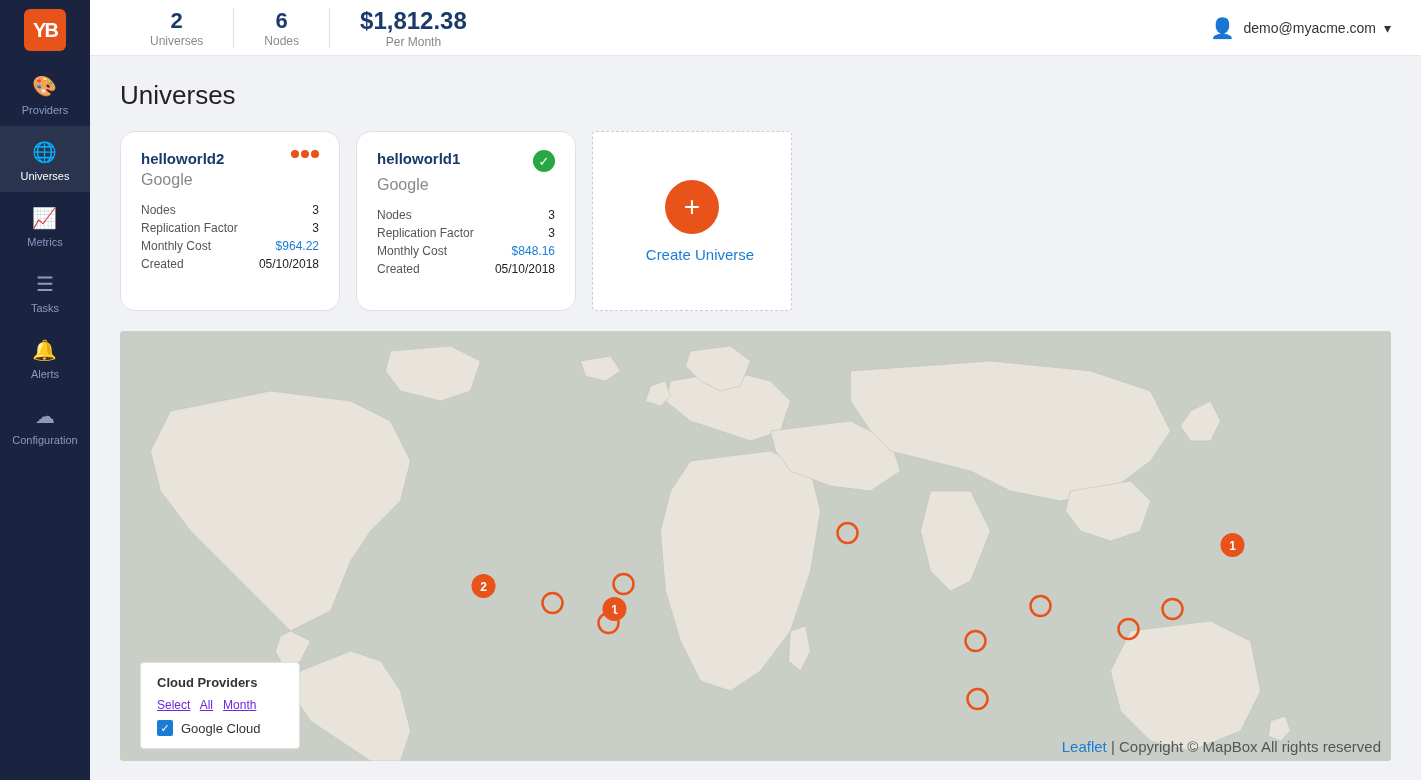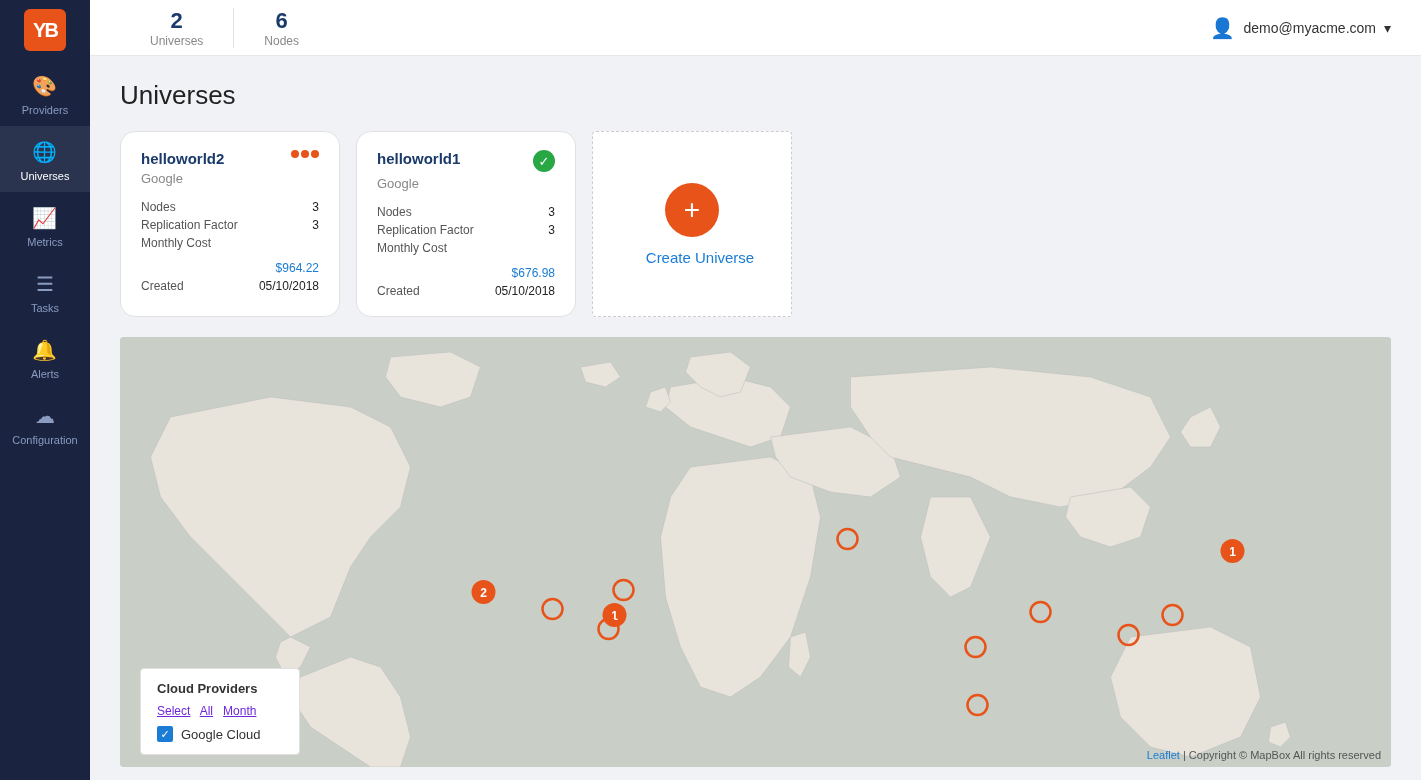--- a/index.html
+++ b/index.html
@@ -137,34 +137,34 @@
       justify-content: space-between;
       align-items: flex-start;
       margin-bottom: 4px;
     }
     .card-title {
       font-size: 15px;
       font-weight: 600;
       color: #1a3a6b;
     }
     .card-provider {
-      font-size: 13px;
+      font-size: 16px;
       color: #888;
       margin-bottom: 14px;
     }
     .card-stats { display: flex; flex-direction: column; gap: 4px; }
     .card-stat-row {
       display: flex;
       justify-content: space-between;
       font-size: 12px;
       color: #555;
     }
     .card-stat-row .label { color: #555; }
     .card-stat-row .value { color: #222; font-weight: 500; }
-    .card-stat-row .value.link { color: #1a7cd4; margin-top: 25px; }
+    .card-stat-row .value.link { color: #1a7cd4; }
 
     
     .status-dots {
       display: flex;
       gap: 2px;
       align-items: center;
     }
     .dot {
       width: 8px;
       height: 8px;
@@ -252,21 +252,21 @@
       border-radius: 2px;
       display: flex; align-items: center; justify-content: center;
       color: white; font-size: 11px;
     }
 
     
     .map-attribution {
       position: absolute;
       bottom: 6px;
       right: 10px;
-      font-size: 11px;
+      font-size: 15px;
       color: #555;
     }
   </style>
 </head>
 <body>
 
 <div class="sidebar">
   <div class="sidebar-logo">
     <div class="logo-box">YB</div>
   </div>
@@ -300,20 +300,24 @@
 
   <div class="topbar">
     <div class="topbar-stats">
       <div class="stat-item">
         <div class="stat-number">2</div>
         <div class="stat-label">Universes</div>
       </div>
       <div class="stat-item">
         <div class="stat-number">6</div>
         <div class="stat-label">Nodes</div>
+      </div>
+      <div class="stat-item">
+        <div class="stat-number cost">$1,812.38</div>
+        <div class="stat-label">Per Month</div>
       </div>
     </div>
     <div class="topbar-user">
       <span class="user-icon">👤</span>
       <span>demo@myacme.com</span>
       <span>▾</span>
     </div>
   </div>
 
   <div class="page-content">
@@ -361,21 +365,21 @@
           <div class="card-stat-row">
             <span class="label">Nodes</span>
             <span class="value">3</span>
           </div>
           <div class="card-stat-row">
             <span class="label">Replication Factor</span>
             <span class="value">3</span>
           </div>
           <div class="card-stat-row">
             <span class="label">Monthly Cost</span>
-            <span class="value link">$676.98</span>
+            <span class="value link">$848.16</span>
           </div>
           <div class="card-stat-row">
             <span class="label">Created</span>
             <span class="value">05/10/2018</span>
           </div>
         </div>
       </div>
 
       <div class="create-universe-card">
         <div class="create-btn-circle">+</div>

